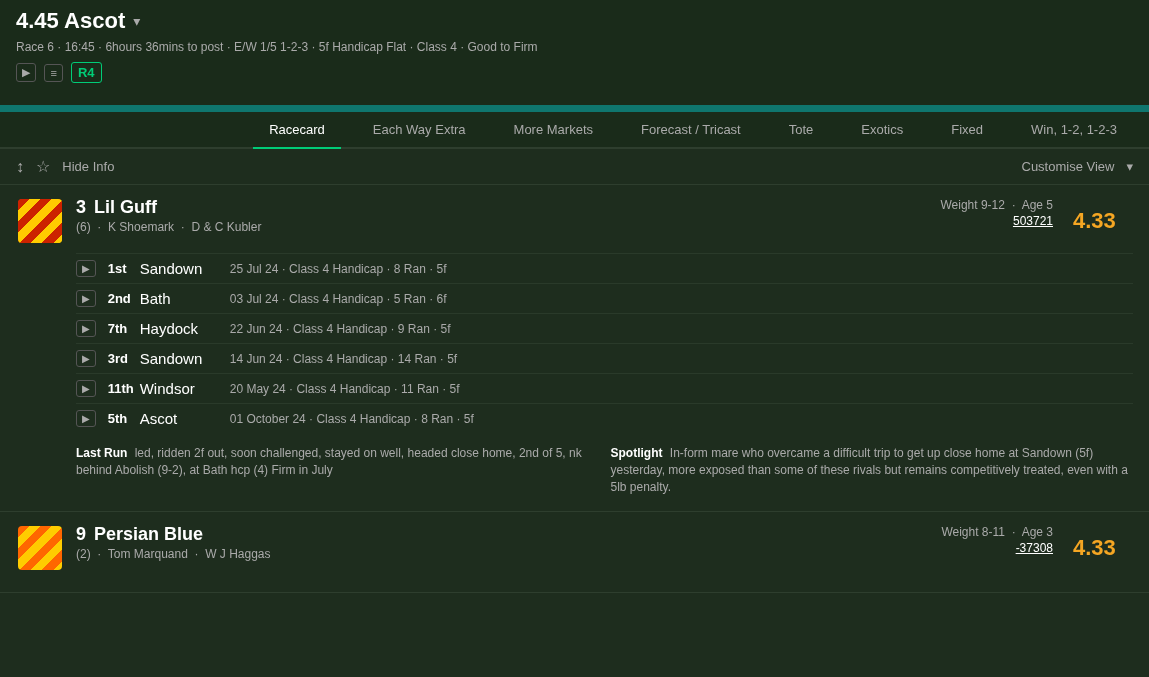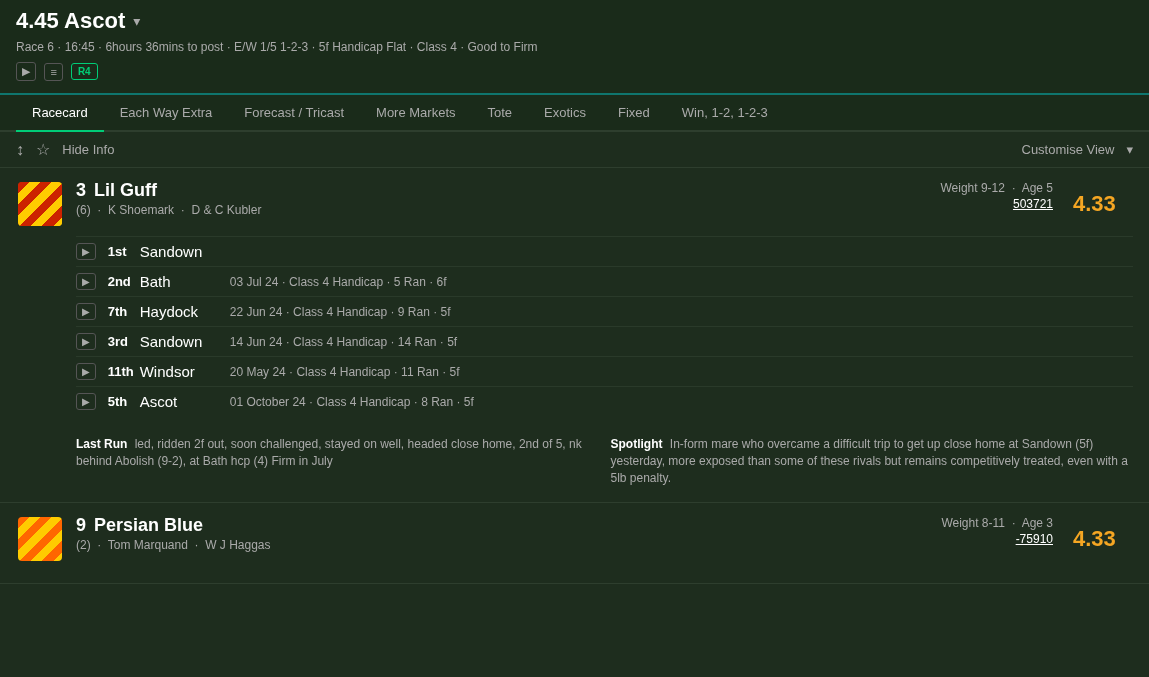--- a/index.html
+++ b/index.html
@@ -7,22 +7,22 @@
       background-color: #1e2d1e;
       color: #e0e0e0;
       font-family: Arial, sans-serif;
       font-size: 13px;
       min-width: 1149px;
     }
 
     
     .header {
       background-color: #1a2b1a;
-      padding: 8px 16px 4px 16px;
-      border-bottom: 2px solid #0f766e;
+      padding: 8px 16px 14px 16px;
+      border-bottom: 7px solid #0f766e;
     }
     .race-title-row {
       display: flex;
       align-items: center;
       gap: 8px;
       margin-bottom: 6px;
     }
     .race-title {
       font-size: 22px;
       font-weight: bold;
@@ -50,31 +50,32 @@
       color: #aaaaaa;
       font-size: 11px;
       cursor: pointer;
     }
     .badge-r4 {
       background-color: transparent;
       border: 1px solid #00cc77;
       color: #00cc77;
       padding: 2px 6px;
       border-radius: 3px;
-      font-size: 10px;
+      font-size: 13px;
       font-weight: bold;
     }
 
     
     .tabs {
       display: flex;
-      gap: 0;
+      gap: 16px;
       background-color: #1a2b1a;
       border-bottom: 2px solid #2e3e2e;
       padding: 0 16px;
+      justify-content: flex-end;
     }
     .tab {
       padding: 10px 16px;
       cursor: pointer;
       color: #aaaaaa;
       font-size: 13px;
       border-bottom: 2px solid transparent;
       margin-bottom: -2px;
       white-space: nowrap;
     }
@@ -222,21 +223,21 @@
       color: #aaaaaa;
       font-size: 12px;
       flex: 1;
     }
 
     
     .notes-row {
       display: flex;
       gap: 12px;
       margin-left: 60px;
-      margin-top: 20px;
+      margin-top: 12px;
       padding-bottom: 4px;
     }
     .note-section {
       flex: 1;
       font-size: 12px;
       color: #aaaaaa;
       line-height: 1.4;
     }
     .note-label {
       font-weight: bold;
@@ -294,24 +295,24 @@
 </div>
 
 <div class="tabs">
   <div class="tab active">
     <span>Racecard</span>
   </div>
   <div class="tab">
     <span>Each Way Extra</span>
   </div>
   <div class="tab">
+    <span>More Markets</span>
+  </div>
+  <div class="tab">
     <span>Forecast / Tricast</span>
-  </div>
-  <div class="tab">
-    <span>More Markets</span>
   </div>
   <div class="tab">
     <span>Tote</span>
   </div>
   <div class="tab">
     <span>Exotics</span>
   </div>
   <div class="tab">
     <span>Fixed</span>
   </div>
@@ -359,20 +360,21 @@
       <a class="form-link">503721</a>
     </div>
     <div class="horse-odds">4.33</div>
   </div>
 
   <div class="history-rows">
     <div class="history-row">
       <span class="play-btn">▶</span>
       <span class="position">1st</span>
       <span class="venue">Sandown</span>
+      <span class="race-details-text">25 Jul 24 · Class 4 Handicap · 8 Ran · 5f</span>
     </div>
     <div class="history-row">
       <span class="play-btn">▶</span>
       <span class="position">2nd</span>
       <span class="venue">Bath</span>
       <span class="race-details-text">03 Jul 24 · Class 4 Handicap · 5 Ran · 6f</span>
     </div>
     <div class="history-row">
       <span class="play-btn">▶</span>
       <span class="position">7th</span>
@@ -428,17 +430,17 @@
         &nbsp;·&nbsp;
         <span>W J Haggas</span>
       </div>
     </div>
     <div class="horse-weight-age">
       <span class="weight-age-text">
         <span>Weight 8-11</span>
         &nbsp;·&nbsp;
         <span>Age 3</span>
       </span>
-      <a class="form-link">-75910</a>
+      <a class="form-link">-37308</a>
     </div>
     <div class="horse-odds">4.33</div>
   </div>
 </div>
 
 </body></html>

